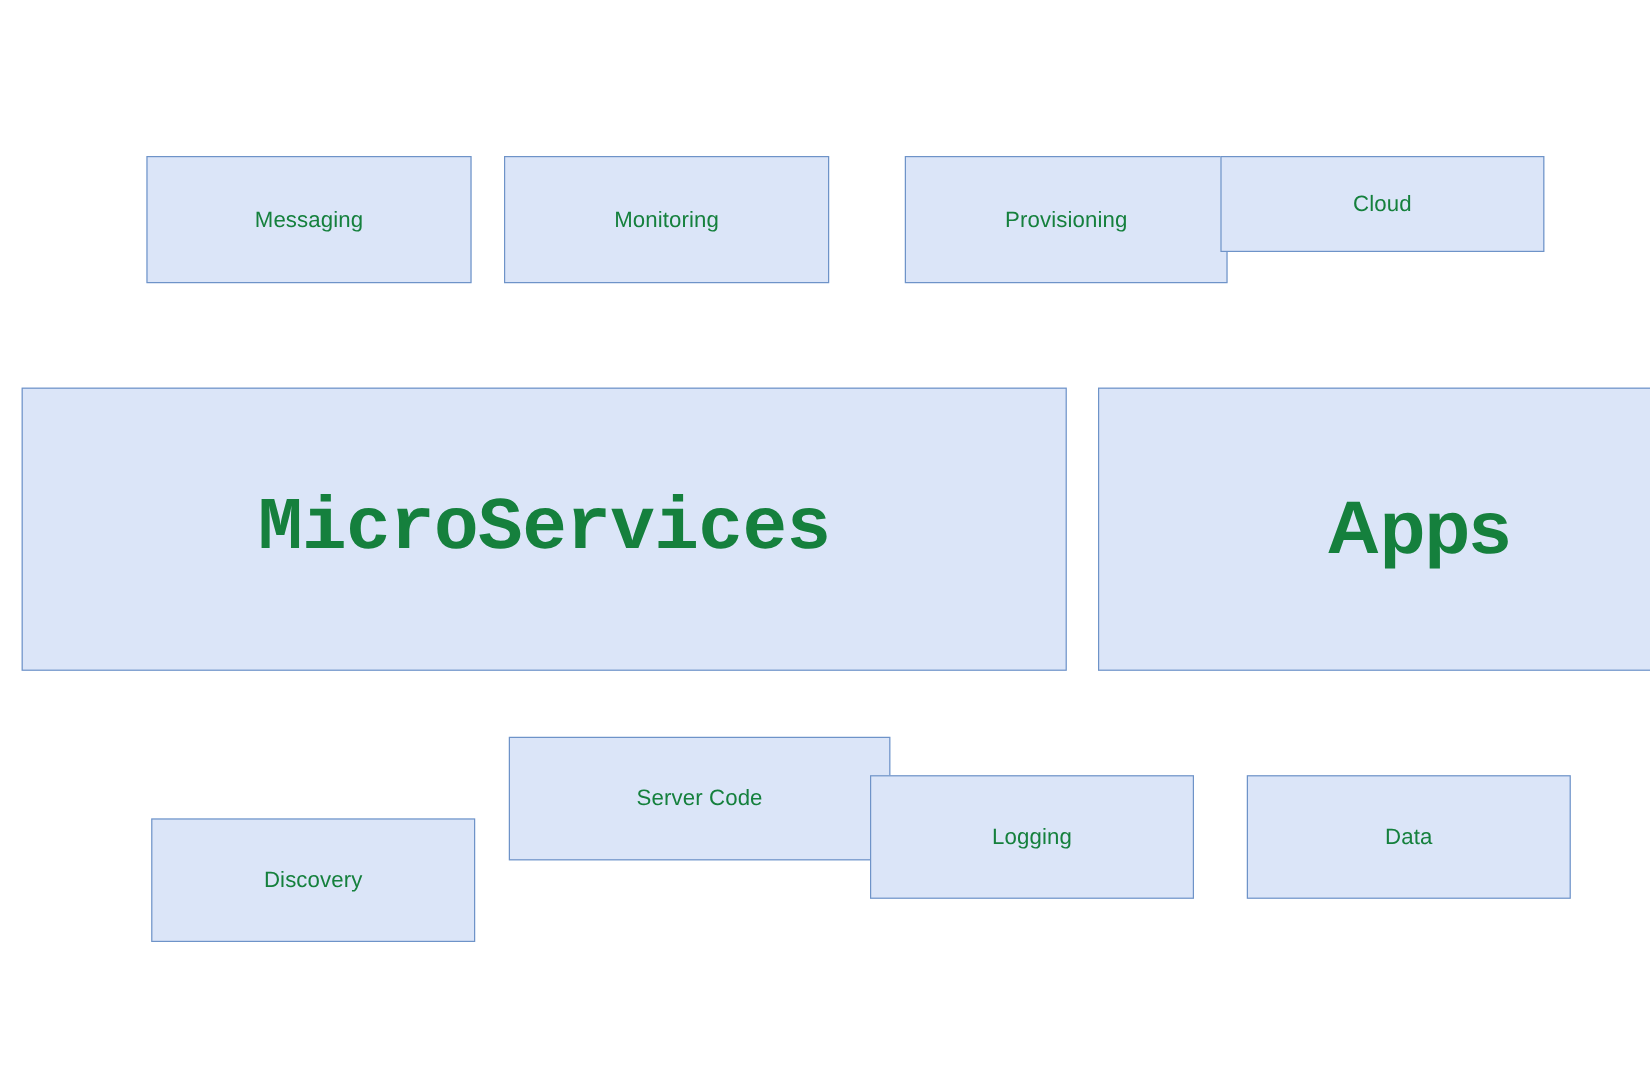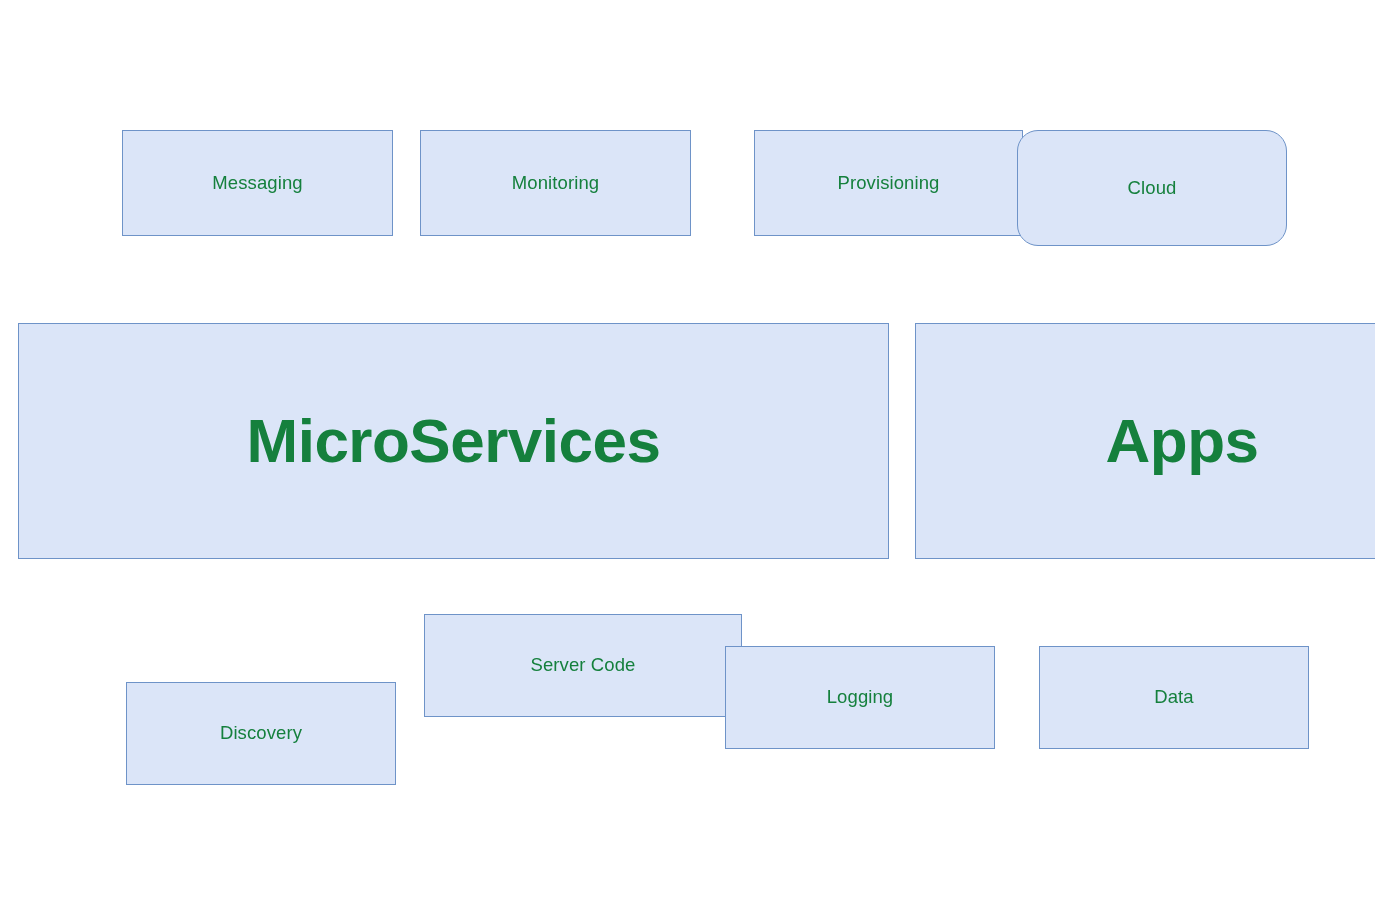--- a/index.html
+++ b/index.html
@@ -45,24 +45,24 @@
   .node.large .node-label {
     font-size: 62px;
     font-weight: 700;
     letter-spacing: -0.5px;
   }
 
   
   #node-messaging    { left: 122px;  top: 130px; width: 271px; height: 106px; }
   #node-monitoring   { left: 420px;  top: 130px; width: 271px; height: 106px; }
   #node-provisioning { left: 754px;  top: 130px; width: 269px; height: 106px; }
-  #node-cloud        { left: 1017px; top: 130px; width: 270px; height: 116px; border-radius: 21px; }
+  #node-cloud        { left: 1017px; top: 130px; width: 270px; height: 80px; }
 
   
-  #node-microservices { left: 18px;  top: 323px; width: 871px; height: 236px; }
+  #node-microservices { left: 18px;  top: 323px; width: 871px; height: 236px; font-family: Liberation Mono, monospace; }
   #node-apps          { left: 915px; top: 323px; width: 534px; height: 236px; }
 
   
   #node-discovery  { left: 126px;  top: 646px; width: 270px; height: 103px; margin-top: 36px; }
   #node-servercode { left: 424px;  top: 614px; width: 318px; height: 103px; }
   #node-logging    { left: 725px;  top: 646px; width: 270px; height: 103px; }
   #node-data       { left: 1021px; top: 646px; width: 270px; height: 103px; margin-left: 18px; }
 </style>
 </head>
 <body>

